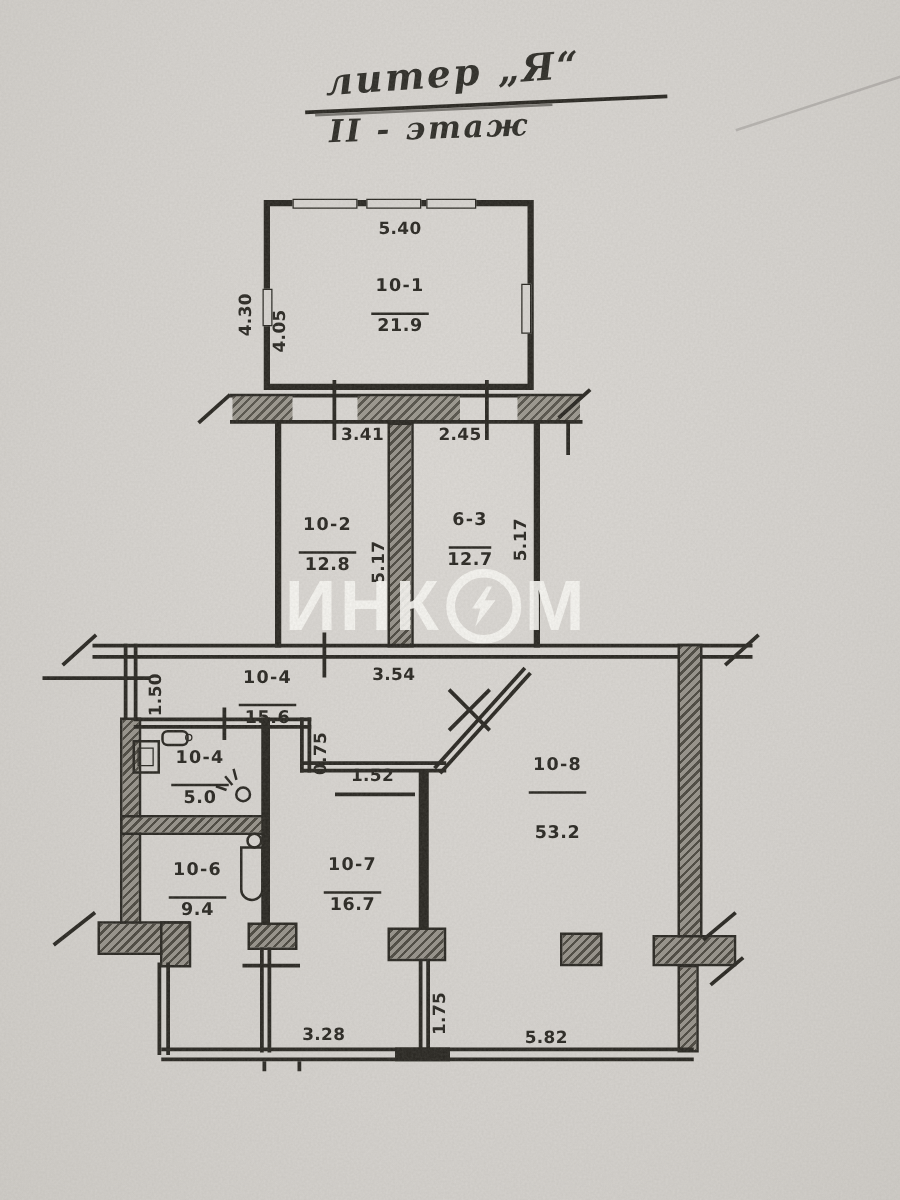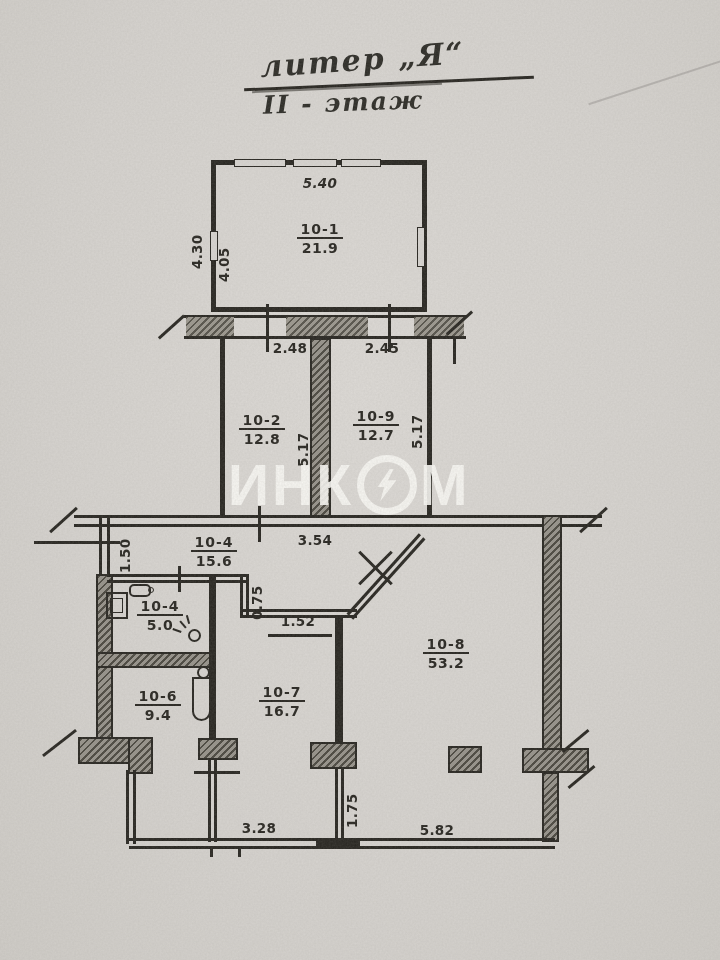--- a/index.html
+++ b/index.html
@@ -12,21 +12,21 @@
   .dlh{position:absolute;border-top:3px solid #26241f;border-bottom:3px solid #26241f;background:transparent;box-sizing:border-box;}
   .dlv{position:absolute;border-left:3px solid #26241f;border-right:3px solid #26241f;background:transparent;box-sizing:border-box;}
   .hw{position:absolute;border:2px solid #26241f;box-sizing:border-box;
     background:repeating-linear-gradient(135deg,#4a473f 0 2px,#96928a 2px 5px);}
   .hband{position:absolute;background:repeating-linear-gradient(135deg,#55524a 0 2px,#9b978e 2px 5px);}
   .win{position:absolute;background:#d8d5d1;border:1.5px solid #26241f;box-sizing:border-box;}
   .tick{position:absolute;background:#26241f;}
   .dim{position:absolute;font-weight:700;font-size:13.5px;color:#26241f;text-align:center;letter-spacing:.3px;line-height:1;}
   .vdim{writing-mode:vertical-rl;transform:rotate(180deg);}
   .room-label{position:absolute;display:flex;flex-direction:column;align-items:center;font-weight:700;font-size:14px;color:#26241f;line-height:1.15;}
-  .rnum{border-bottom:2px solid #26241f;padding:0 3px 0;letter-spacing:1px;}
+  .rnum{border-bottom:2px solid #26241f;padding:0 3px 13px;letter-spacing:1px;}
   .rarea{padding-top:1px;letter-spacing:.5px;}
   .title1{position:absolute;font-family:"DejaVu Serif",serif;font-style:italic;font-weight:700;font-size:30px;color:#2b2a25;transform:rotate(-4deg);letter-spacing:2px;}
   .title2{position:absolute;font-family:"DejaVu Serif",serif;font-style:italic;font-weight:700;font-size:25px;color:#2b2a25;transform:rotate(-2deg);letter-spacing:2px;}
   .wm-row{position:absolute;display:flex;align-items:center;color:#fbfaf6;opacity:.9;font-family:"Liberation Sans",sans-serif;font-weight:700;font-size:57px;letter-spacing:3px;line-height:1;margin-top:17px;}
   .wm-ring{width:46px;height:46px;border:7px solid #fbfaf6;border-radius:50%;display:flex;align-items:center;justify-content:center;margin:0 3px;}
   .wm-sub{position:absolute;font-family:"Liberation Sans",sans-serif;font-weight:700;font-size:20px;letter-spacing:3.5px;color:#fbfaf6;opacity:.9;}
   .fixture{position:absolute;border:2px solid #26241f;box-sizing:border-box;background:transparent;}
   svg.noise{position:absolute;left:0;top:0;pointer-events:none;}
 </style>
 </head>
@@ -39,50 +39,50 @@
   <div class="w" style="left:252px;top:87px;width:190px;height:1.5px;opacity:.55;transform:rotate(-2.5deg);"></div>
   <div class="title2" style="left:263px;top:88px;">II - этаж</div>
   <div class="w" style="left:585px;top:80px;width:150px;height:2px;opacity:.18;transform:rotate(-18deg);"></div>
 
   <div class="abs" style="left:211px;top:160px;width:216px;height:152px;border:5px solid #26241f;box-sizing:border-box;"></div>
   <div class="win" style="left:234px;top:159px;width:52px;height:8px;"></div>
   <div class="win" style="left:293px;top:159px;width:44px;height:8px;"></div>
   <div class="win" style="left:341px;top:159px;width:40px;height:8px;"></div>
   <div class="win" style="left:210px;top:231px;width:8px;height:30px;"></div>
   <div class="win" style="left:417px;top:227px;width:8px;height:40px;"></div>
-  <div class="dim" style="left:296px;top:177px;width:48px;font-style:italic;">5.40</div>
+  <div class="dim" style="left:296px;top:177px;width:48px;">5.40</div>
   <div class="room-label" style="left:292px;top:221px;width:56px;">
     <div class="rnum">10-1</div>
     <div class="rarea">21.9</div>
   </div>
   <div class="dim vdim" style="left:191px;top:228px;height:48px;">4.30</div>
   <div class="dim vdim" style="left:218px;top:240px;height:50px;">4.05</div>
 
   <div class="w" style="left:184px;top:315px;width:282px;height:2.5px;"></div>
   <div class="w" style="left:184px;top:336px;width:282px;height:2.5px;"></div>
   <div class="hband" style="left:186px;top:317px;width:48px;height:19px;"></div>
   <div class="hband" style="left:286px;top:317px;width:82px;height:19px;"></div>
   <div class="hband" style="left:414px;top:317px;width:50px;height:19px;"></div>
   <div class="tick" style="left:170px;top:310px;width:3px;height:34px;transform:rotate(48deg);"></div>
   <div class="tick" style="left:458px;top:306px;width:3px;height:34px;transform:rotate(48deg);"></div>
   <div class="tick" style="left:266px;top:304px;width:3px;height:48px;"></div>
   <div class="tick" style="left:388px;top:304px;width:3px;height:48px;"></div>
   <div class="tick" style="left:453px;top:338px;width:3px;height:26px;"></div>
-  <div class="dim" style="left:268px;top:342px;width:44px;">2.48</div>
-  <div class="dim" style="left:360px;top:342px;width:44px;">2.45</div>
+  <div class="dim" style="left:268px;top:342px;width:44px;">3.41</div>
+  <div class="dim" style="left:346px;top:342px;width:44px;">2.45</div>
 
   <div class="w" style="left:220px;top:338px;width:5px;height:180px;"></div>
   <div class="hw" style="left:310px;top:338px;width:21px;height:180px;"></div>
   <div class="w" style="left:427px;top:338px;width:5px;height:180px;"></div>
   <div class="room-label" style="left:238px;top:412px;width:48px;">
     <div class="rnum">10-2</div>
     <div class="rarea">12.8</div>
   </div>
   <div class="room-label" style="left:352px;top:408px;width:48px;">
-    <div class="rnum">10-9</div>
+    <div class="rnum">6-3</div>
     <div class="rarea">12.7</div>
   </div>
   <div class="dim vdim" style="left:297px;top:424px;height:52px;">5.17</div>
   <div class="dim vdim" style="left:411px;top:406px;height:52px;">5.17</div>
 
   <div class="wm-row" style="left:228px;top:438px;">
     <span>ИНК</span>
     <span class="wm-ring">
       <svg width="24" height="32" viewBox="0 0 20 34">
         <polygon points="13,0 0,19 7,19 3,34 20,12 11,12 17,0" fill="#fbfaf6"></polygon>
@@ -136,21 +136,21 @@
   <div class="fixture" style="left:197px;top:666px;width:13px;height:13px;border-radius:50%;"></div>
   <div class="fixture" style="left:192px;top:677px;width:19px;height:44px;border-width:2.5px;border-radius:0 0 11px 11px;"></div>
   <div class="room-label" style="left:134px;top:688px;width:48px;">
     <div class="rnum">10-6</div>
     <div class="rarea">9.4</div>
   </div>
   <div class="room-label" style="left:256px;top:684px;width:52px;">
     <div class="rnum">10-7</div>
     <div class="rarea">16.7</div>
   </div>
-  <div class="room-label" style="left:420px;top:636px;width:52px;">
+  <div class="room-label" style="left:420px;top:604px;width:52px;gap:22px;">
     <div class="rnum">10-8</div>
     <div class="rarea">53.2</div>
   </div>
 
   <div class="hw" style="left:78px;top:737px;width:74px;height:27px;"></div>
   <div class="hw" style="left:128px;top:737px;width:25px;height:37px;"></div>
   <div class="dlv" style="left:126px;top:770px;width:10px;height:74px;"></div>
   <div class="tick" style="left:58px;top:722px;width:3px;height:42px;transform:rotate(52deg);"></div>
 
   <div class="hw" style="left:198px;top:738px;width:40px;height:22px;"></div>

